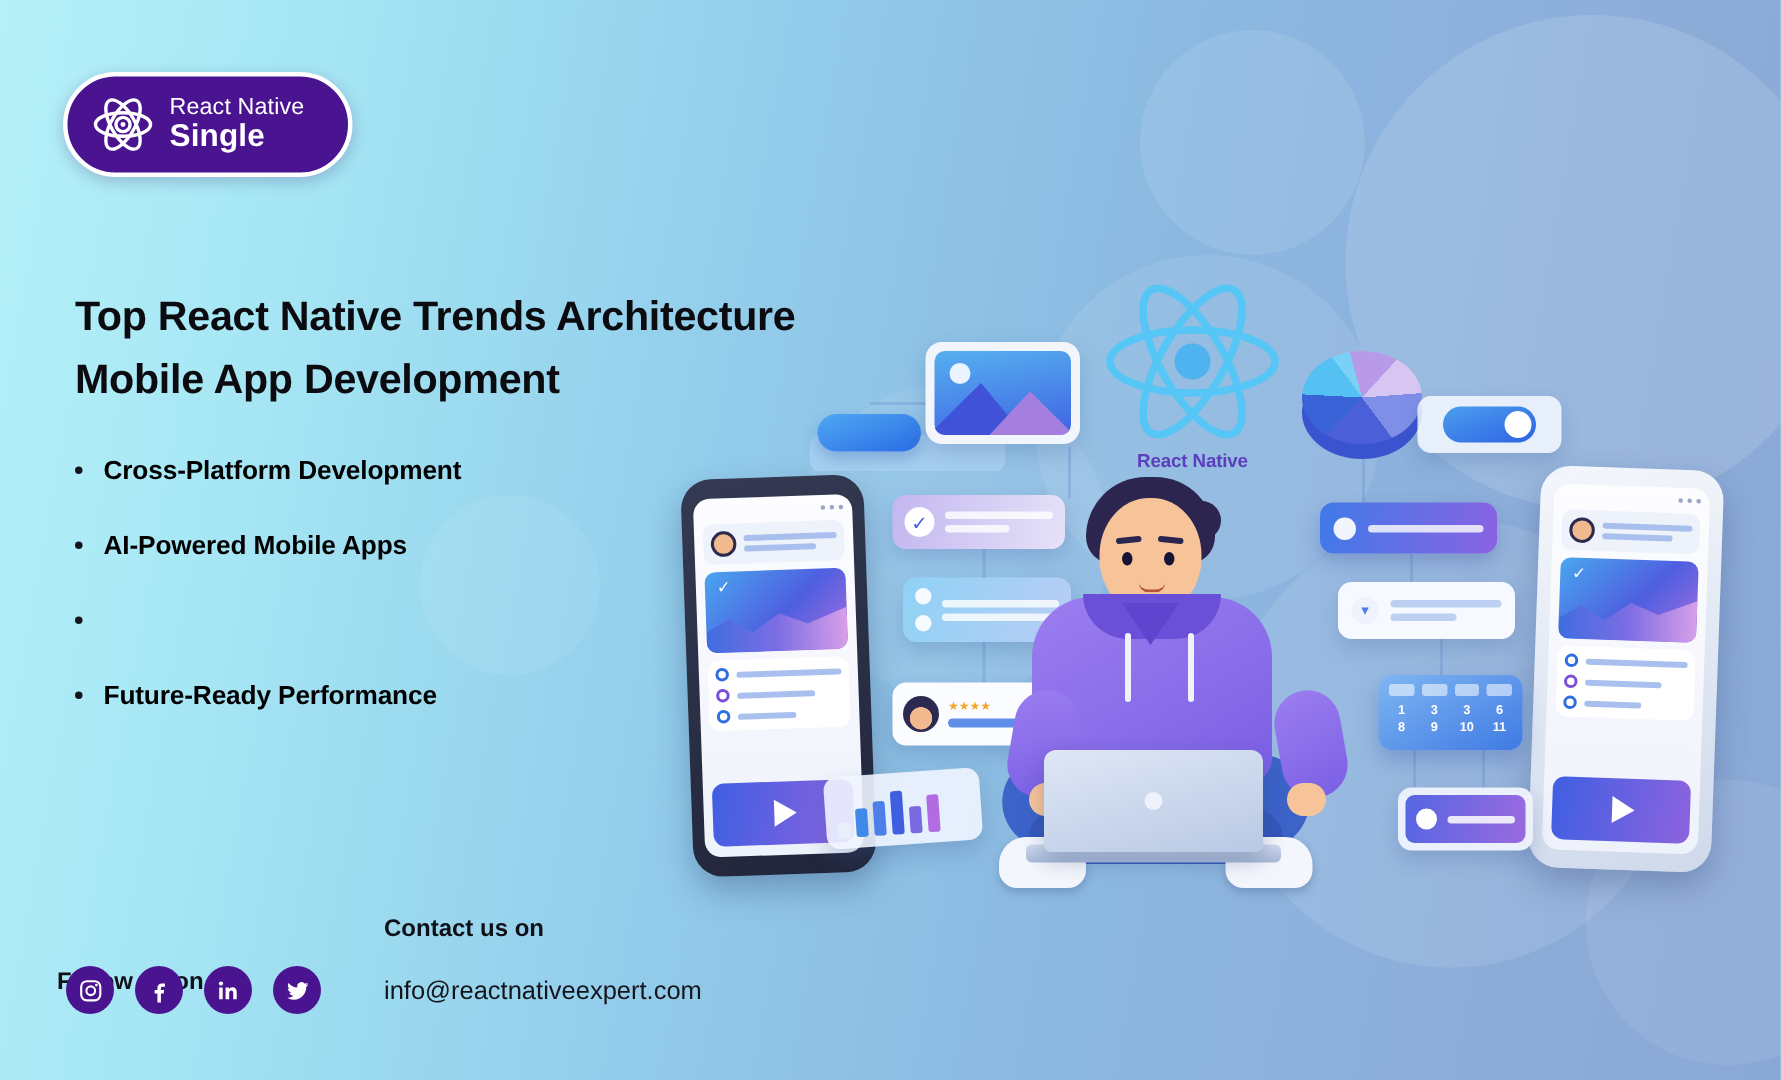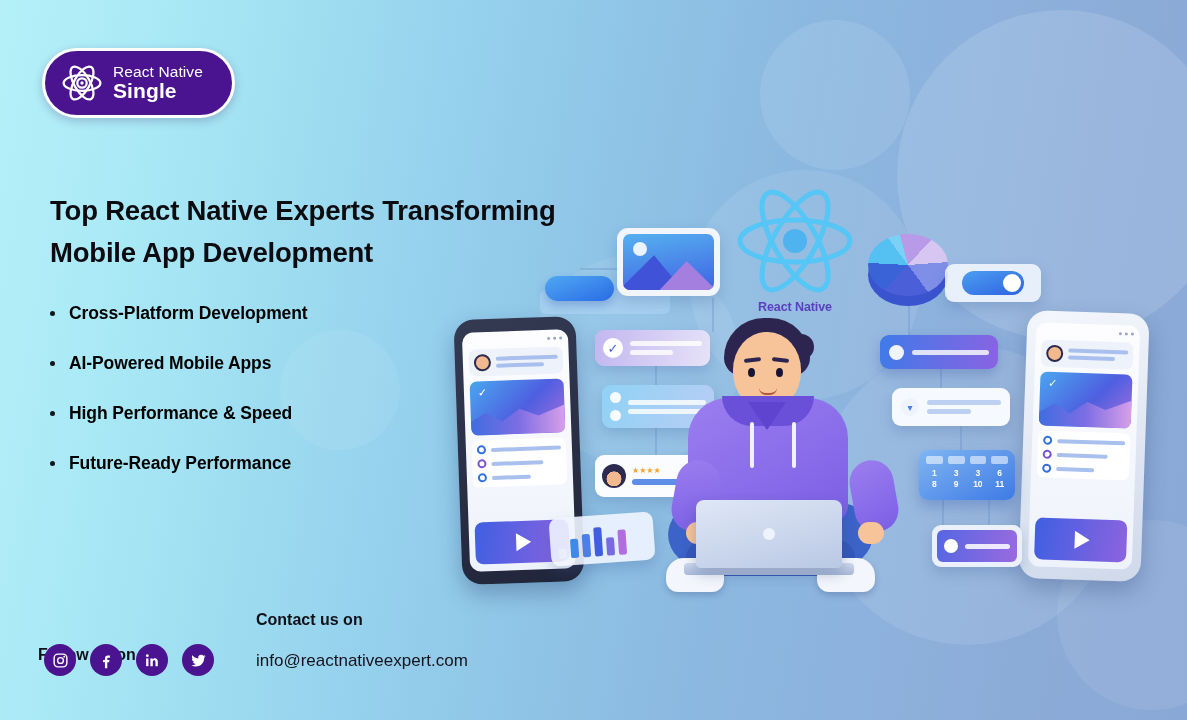--- a/index.html
+++ b/index.html
@@ -428,34 +428,33 @@
     </g>
     <circle cx="24" cy="24" r="5.4" fill="none" stroke="#ffffff" stroke-width="2.6"></circle>
     <circle cx="24" cy="24" r="1.9" fill="#ffffff"></circle>
   </svg>
   <div class="logo-text">
     <div class="logo-l1">React Native</div>
     <div class="logo-l2">Single</div>
   </div>
 </div>
 
-<h1 class="headline">Top React Native Experts Transforming Mobile App Development</h1>
+<h1 class="headline">Top React Native Trends Architecture Mobile App Development</h1>
 
 <div class="bullets">
   <div class="bullet">
     <span class="dot"></span>
     <span>Cross-Platform Development</span>
   </div>
   <div class="bullet">
     <span class="dot"></span>
     <span>AI-Powered Mobile Apps</span>
   </div>
   <div class="bullet">
     <span class="dot"></span>
-    <span>High Performance &amp; Speed</span>
   </div>
   <div class="bullet">
     <span class="dot"></span>
     <span>Future-Ready Performance</span>
   </div>
 </div>
 
 <div class="follow-label">Follow us on</div>
 <div class="socials">
   <a class="soc">

